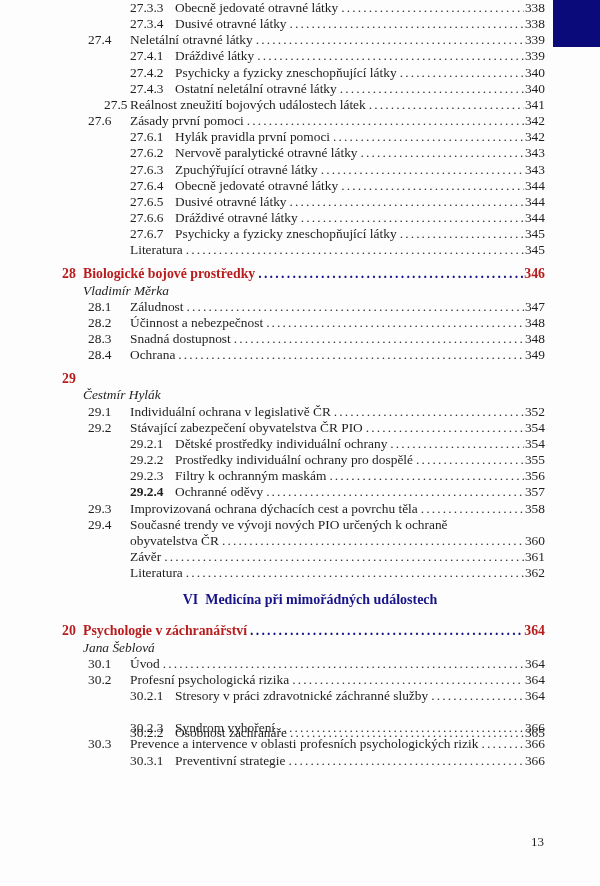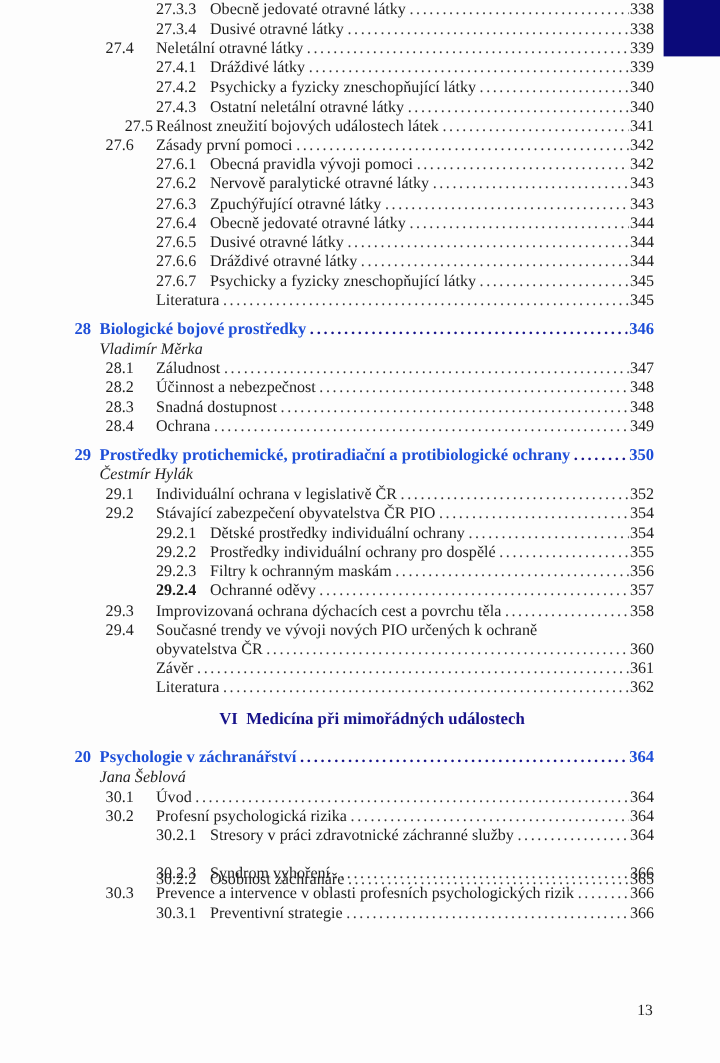--- a/index.html
+++ b/index.html
@@ -19,21 +19,21 @@
     position: absolute; top: 0; right: 0; display: flex; align-items: baseline;
     overflow: hidden;
   }
   .entry .t { flex: 0 0 auto; padding-right: 3px; }
   .entry .d {
     flex: 1 1 auto; overflow: hidden; white-space: nowrap; letter-spacing: 2.2px;
     color: #333; text-align: right;
   }
   .entry .d::before { content: ". . . . . . . . . . . . . . . . . . . . . . . . . . . . . . . . . . . . . . . . . . . . . . . . . . . . . . . . . . . . . . . . . . . . . . . . . . . . . . . . . . . . . . . . . . . . . . . . . . . . . . . . . . . . . . . . . . . ."; letter-spacing: -0.6px; }
   .entry .p { flex: 0 0 auto; padding-left: 1px; }
-  .chap { color: #1d4ed8; font-weight: bold; font-size: 13.8px; }
+  .chap { color: #b91c1c; font-weight: bold; font-size: 13.8px; }
   .chap .d { color: #17138a; }
   .author { font-style: italic; }
   .part {
     position: absolute; left: 0; width: 600px; text-align: center;
     color: #17138a; font-weight: bold; font-size: 14px; line-height: 18px;
   }
   .pagenum { position: absolute; left: 531px; top: 834px; font-size: 13px; }
 </style>
 </head>
 <body>
@@ -101,21 +101,21 @@
       <span class="num" style="left: 88px;">27.6</span>
       <div class="entry" style="left: 130px;">
         <span class="t">Zásady první pomoci</span>
         <span class="d"></span>
         <span class="p">342</span>
       </div>
     </div>
     <div class="row" style="top: 129.2px; left: 0px; width: 545px;">
       <span class="num" style="left: 130px;">27.6.1</span>
       <div class="entry" style="left: 175px;">
-        <span class="t">Obecná pravidla vývoji pomoci</span>
+        <span class="t">Hylák pravidla první pomoci</span>
         <span class="d"></span>
         <span class="p">342</span>
       </div>
     </div>
     <div class="row" style="top: 145.35px; left: 0px; width: 545px;">
       <span class="num" style="left: 130px;">27.6.2</span>
       <div class="entry" style="left: 175px;">
         <span class="t">Nervově paralytické otravné látky</span>
         <span class="d"></span>
         <span class="p">343</span>
@@ -204,25 +204,20 @@
     <div class="row" style="top: 347.15px; left: 0px; width: 545px;">
       <span class="num" style="left: 88px;">28.4</span>
       <div class="entry" style="left: 130px;">
         <span class="t">Ochrana</span>
         <span class="d"></span>
         <span class="p">349</span>
       </div>
     </div>
     <div class="row chap" style="top: 371.3px; left: 0px; width: 545px;">
       <span class="num" style="left: 62px;">29</span>
-      <div class="entry" style="left: 83px;">
-        <span class="t">Prostředky protichemické, protiradiační a protibiologické ochrany</span>
-        <span class="d"></span>
-        <span class="p">350</span>
-      </div>
     </div>
     <div class="row author" style="top: 387.45px; left: 83px;">Čestmír Hylák</div>
     <div class="row" style="top: 403.6px; left: 0px; width: 545px;">
       <span class="num" style="left: 88px;">29.1</span>
       <div class="entry" style="left: 130px;">
         <span class="t">Individuální ochrana v legislativě ČR</span>
         <span class="d"></span>
         <span class="p">352</span>
       </div>
     </div>

